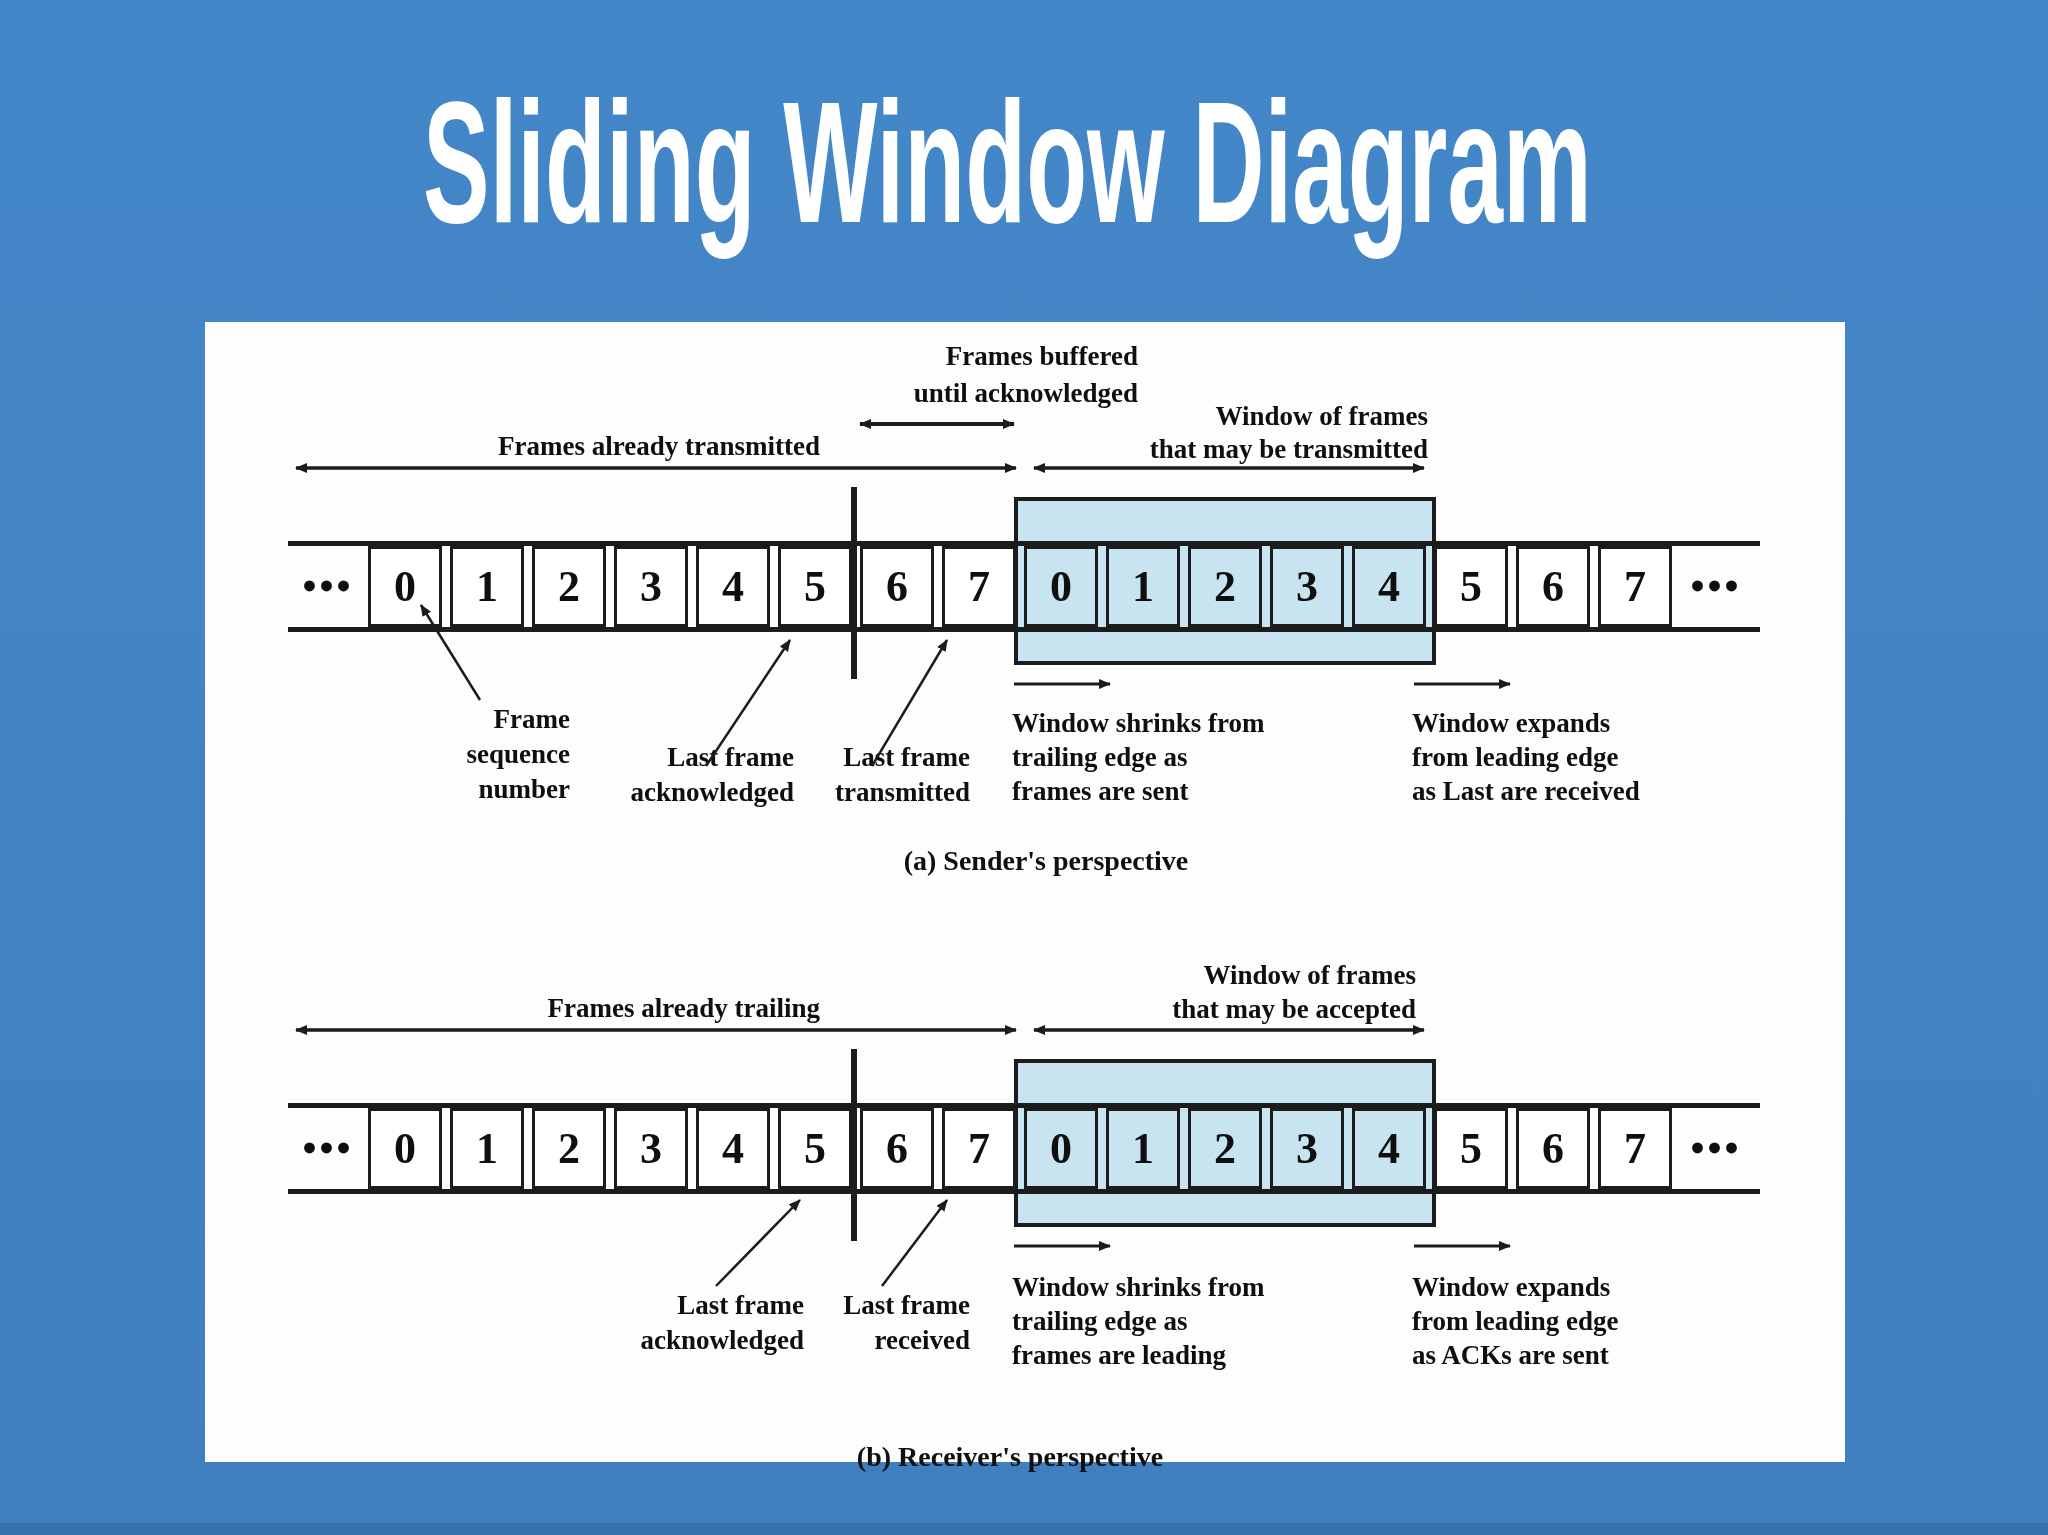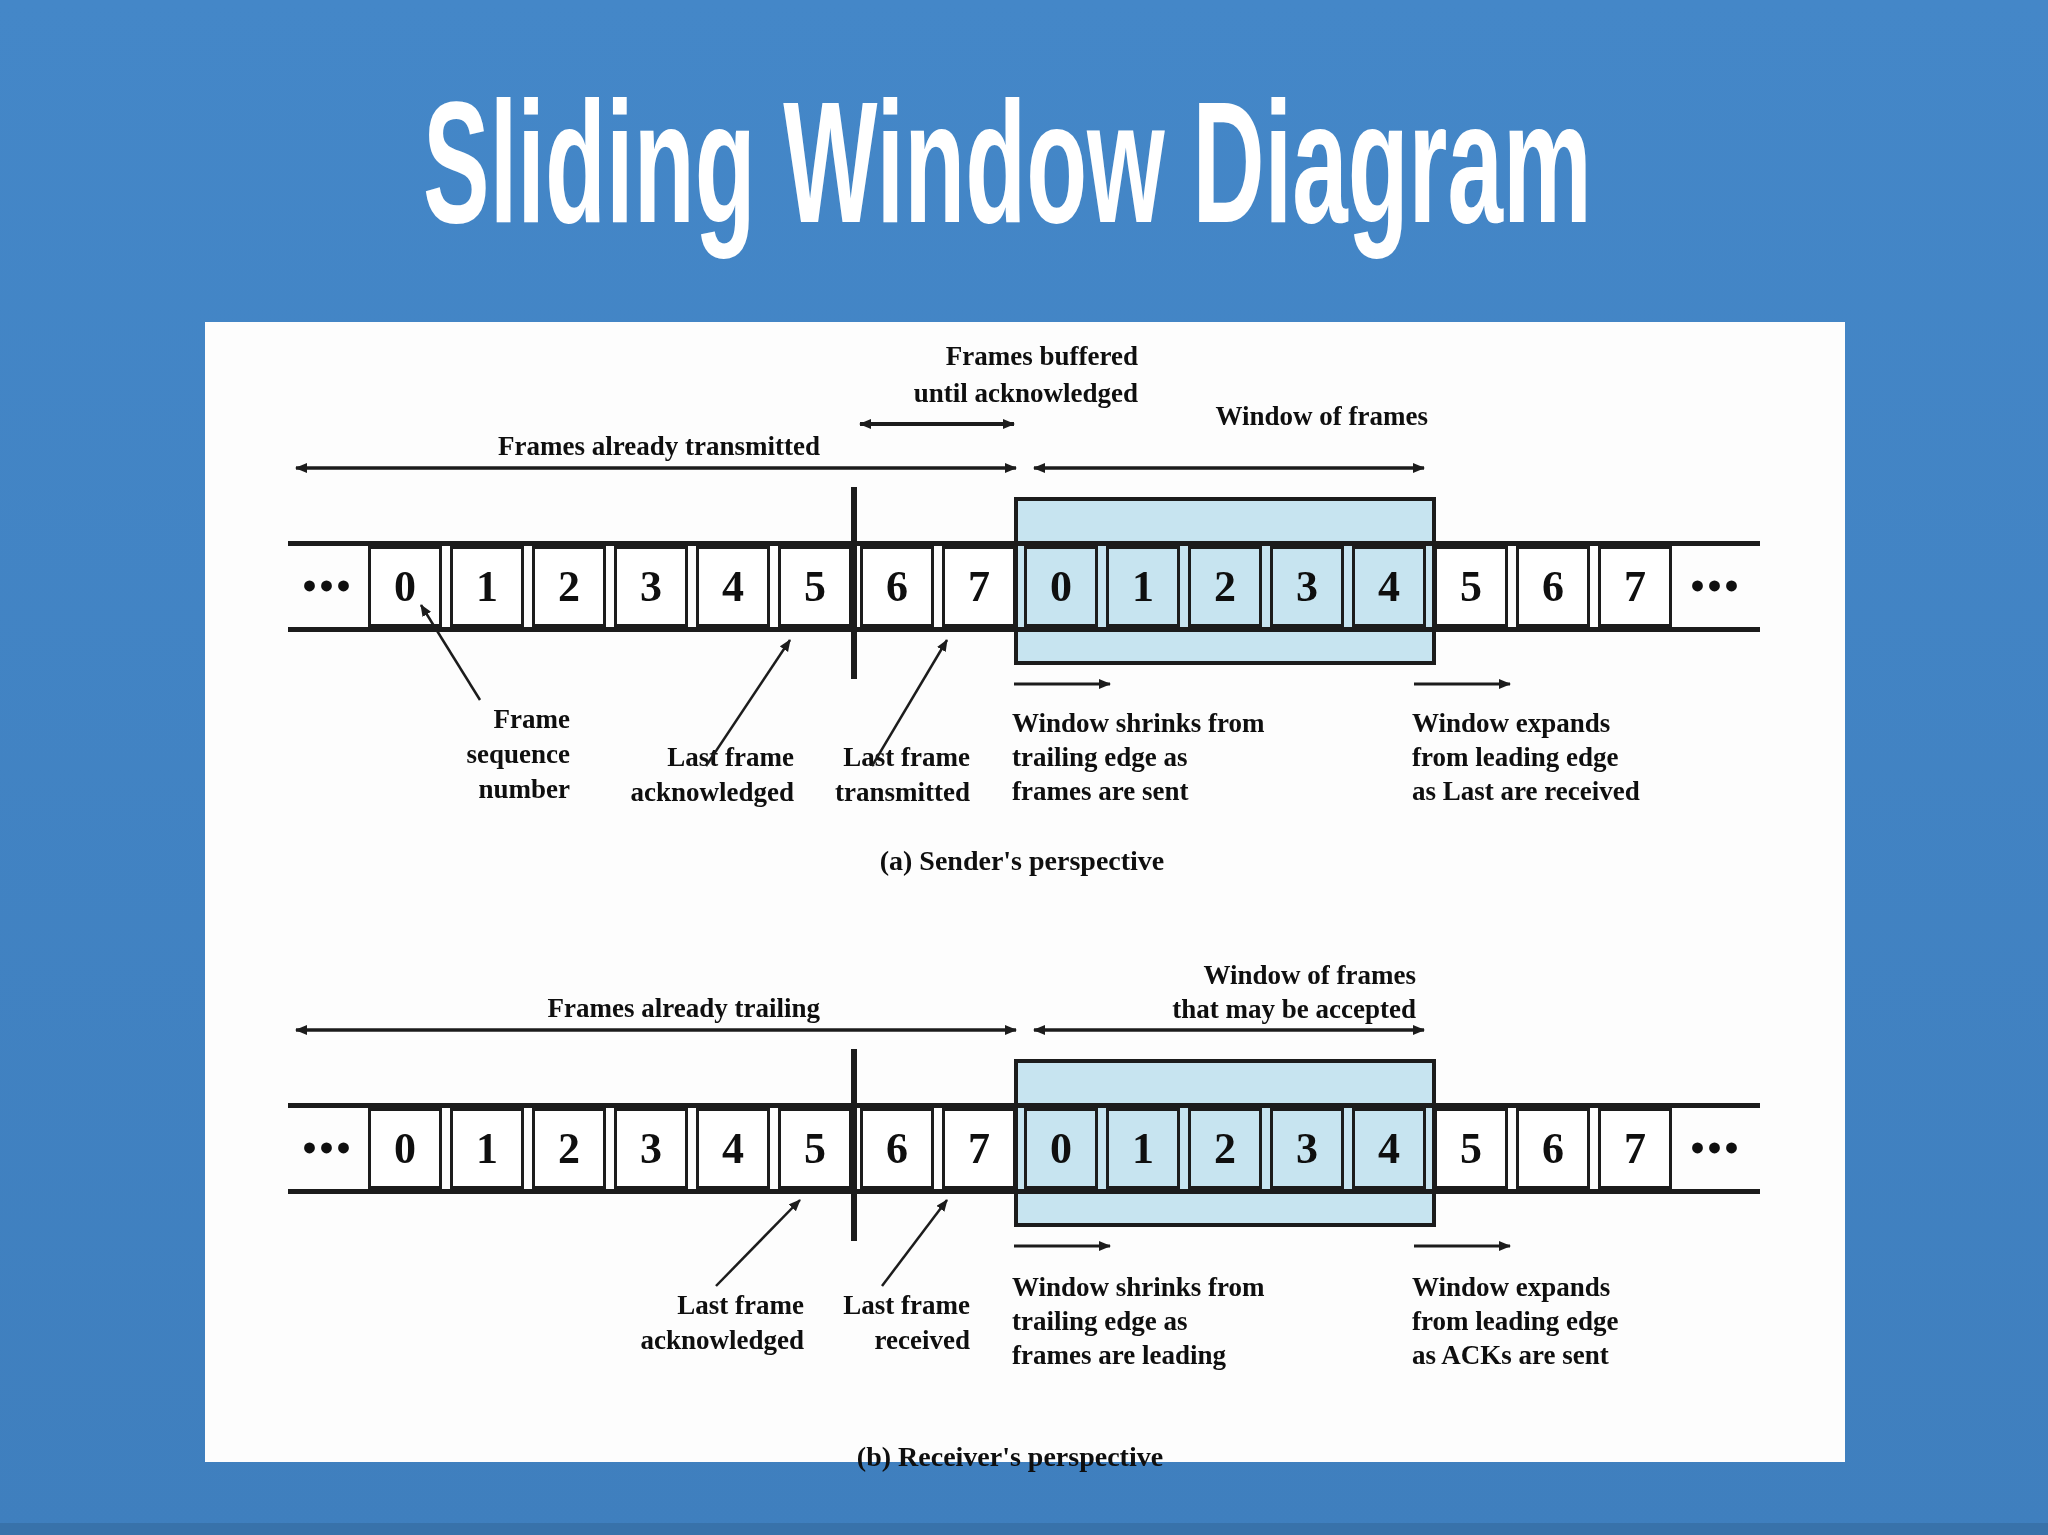--- a/index.html
+++ b/index.html
@@ -131,20 +131,21 @@
 
 <div class="abs divider divider-a"></div>
 
 <div class="abs lbl ctr" style="left:738px;top:338px;width:400px;line-height:37px;">
   <div>Frames buffered</div>
   <div>until acknowledged</div>
 </div>
 <div class="abs lbl ctr" style="left:320px;top:429px;width:500px;">Frames already transmitted</div>
 <div class="abs lbl ctr" style="left:1028px;top:400px;width:400px;line-height:33px;">
   <div>Window of frames</div>
+  <div>that may be transmitted</div>
 </div>
 
 <div class="abs lbl ctr" style="left:370px;top:702px;width:200px;">
   <div>Frame</div>
   <div>sequence</div>
   <div>number</div>
 </div>
 <div class="abs lbl ctr" style="left:594px;top:740px;width:200px;">
   <div>Last frame</div>
   <div>acknowledged</div>
@@ -156,21 +157,21 @@
 <div class="abs lbl" style="left:1012px;top:706px;width:330px;line-height:34px;">
   <div>Window shrinks from</div>
   <div>trailing edge as</div>
   <div>frames are sent</div>
 </div>
 <div class="abs lbl" style="left:1412px;top:706px;width:360px;line-height:34px;">
   <div>Window expands</div>
   <div>from leading edge</div>
   <div>as Last are received</div>
 </div>
-<div class="abs caption" style="left:772px;top:845px;width:500px;">(a) Sender's perspective</div>
+<div class="abs caption" style="left:796px;top:845px;width:500px;">(a) Sender's perspective</div>
 
 <div class="abs window-box window-b"></div>
 
 <div class="abs strip strip-b">
   <div class="rail top"></div>
   <div class="rail bot"></div>
   <div class="ellipsis left">•••</div>
   <div class="ellipsis right">•••</div>
   <div class="cells">
       <div class="cell">

